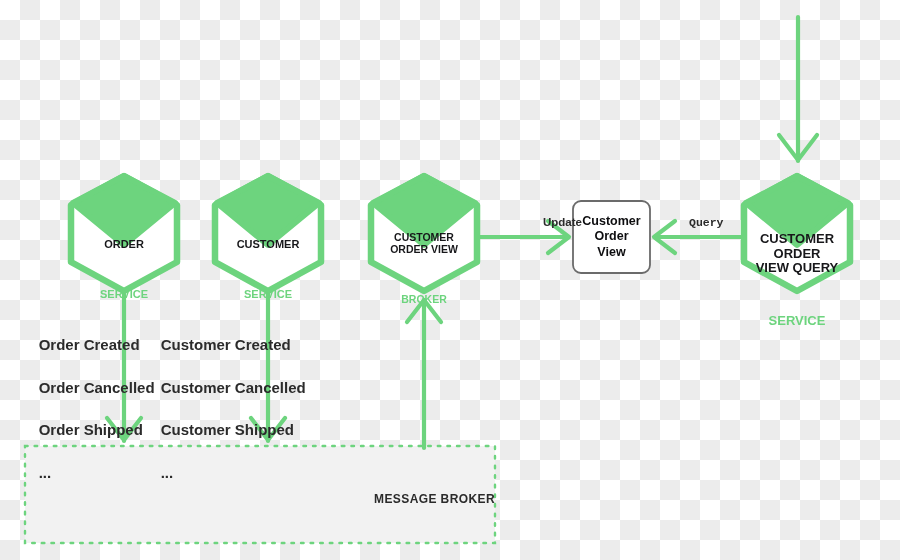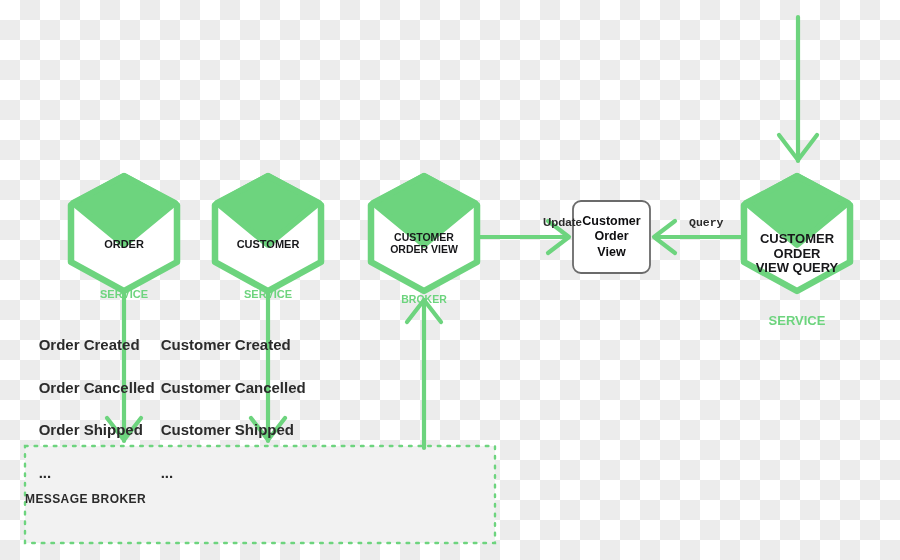--- a/index.html
+++ b/index.html
@@ -27,21 +27,21 @@
   }
   .hexlabel .sub{color:#6dd47e;display:block;margin-top:38px;}
   .edge-lbl{position:absolute;font-size:11.5px;font-weight:bold;color:#2b2b2b;}
   .evt{position:absolute;font-size:15px;font-weight:bold;color:#2b2b2b;line-height:1.42;white-space:pre;}
   .corner-lbl{position:absolute;font-size:11.5px;font-weight:bold;color:#2b2b2b;line-height:1.4;}
   .boxlabel{
     position:absolute;text-align:center;font-weight:bold;color:#0d0d0f;
     font-size:12.5px;line-height:1.22;
   }
   .brokerlabel{
-    position:absolute;text-align:left;font-weight:bold;color:#2b2b2b;
+    position:absolute;text-align:right;font-weight:bold;color:#2b2b2b;
     font-size:12px;letter-spacing:.4px;
   }
 </style>
 </head>
 <body>
 
 <div id="stage">
 
   <svg id="svgroot" viewBox="0 0 900 560">
     <defs>

